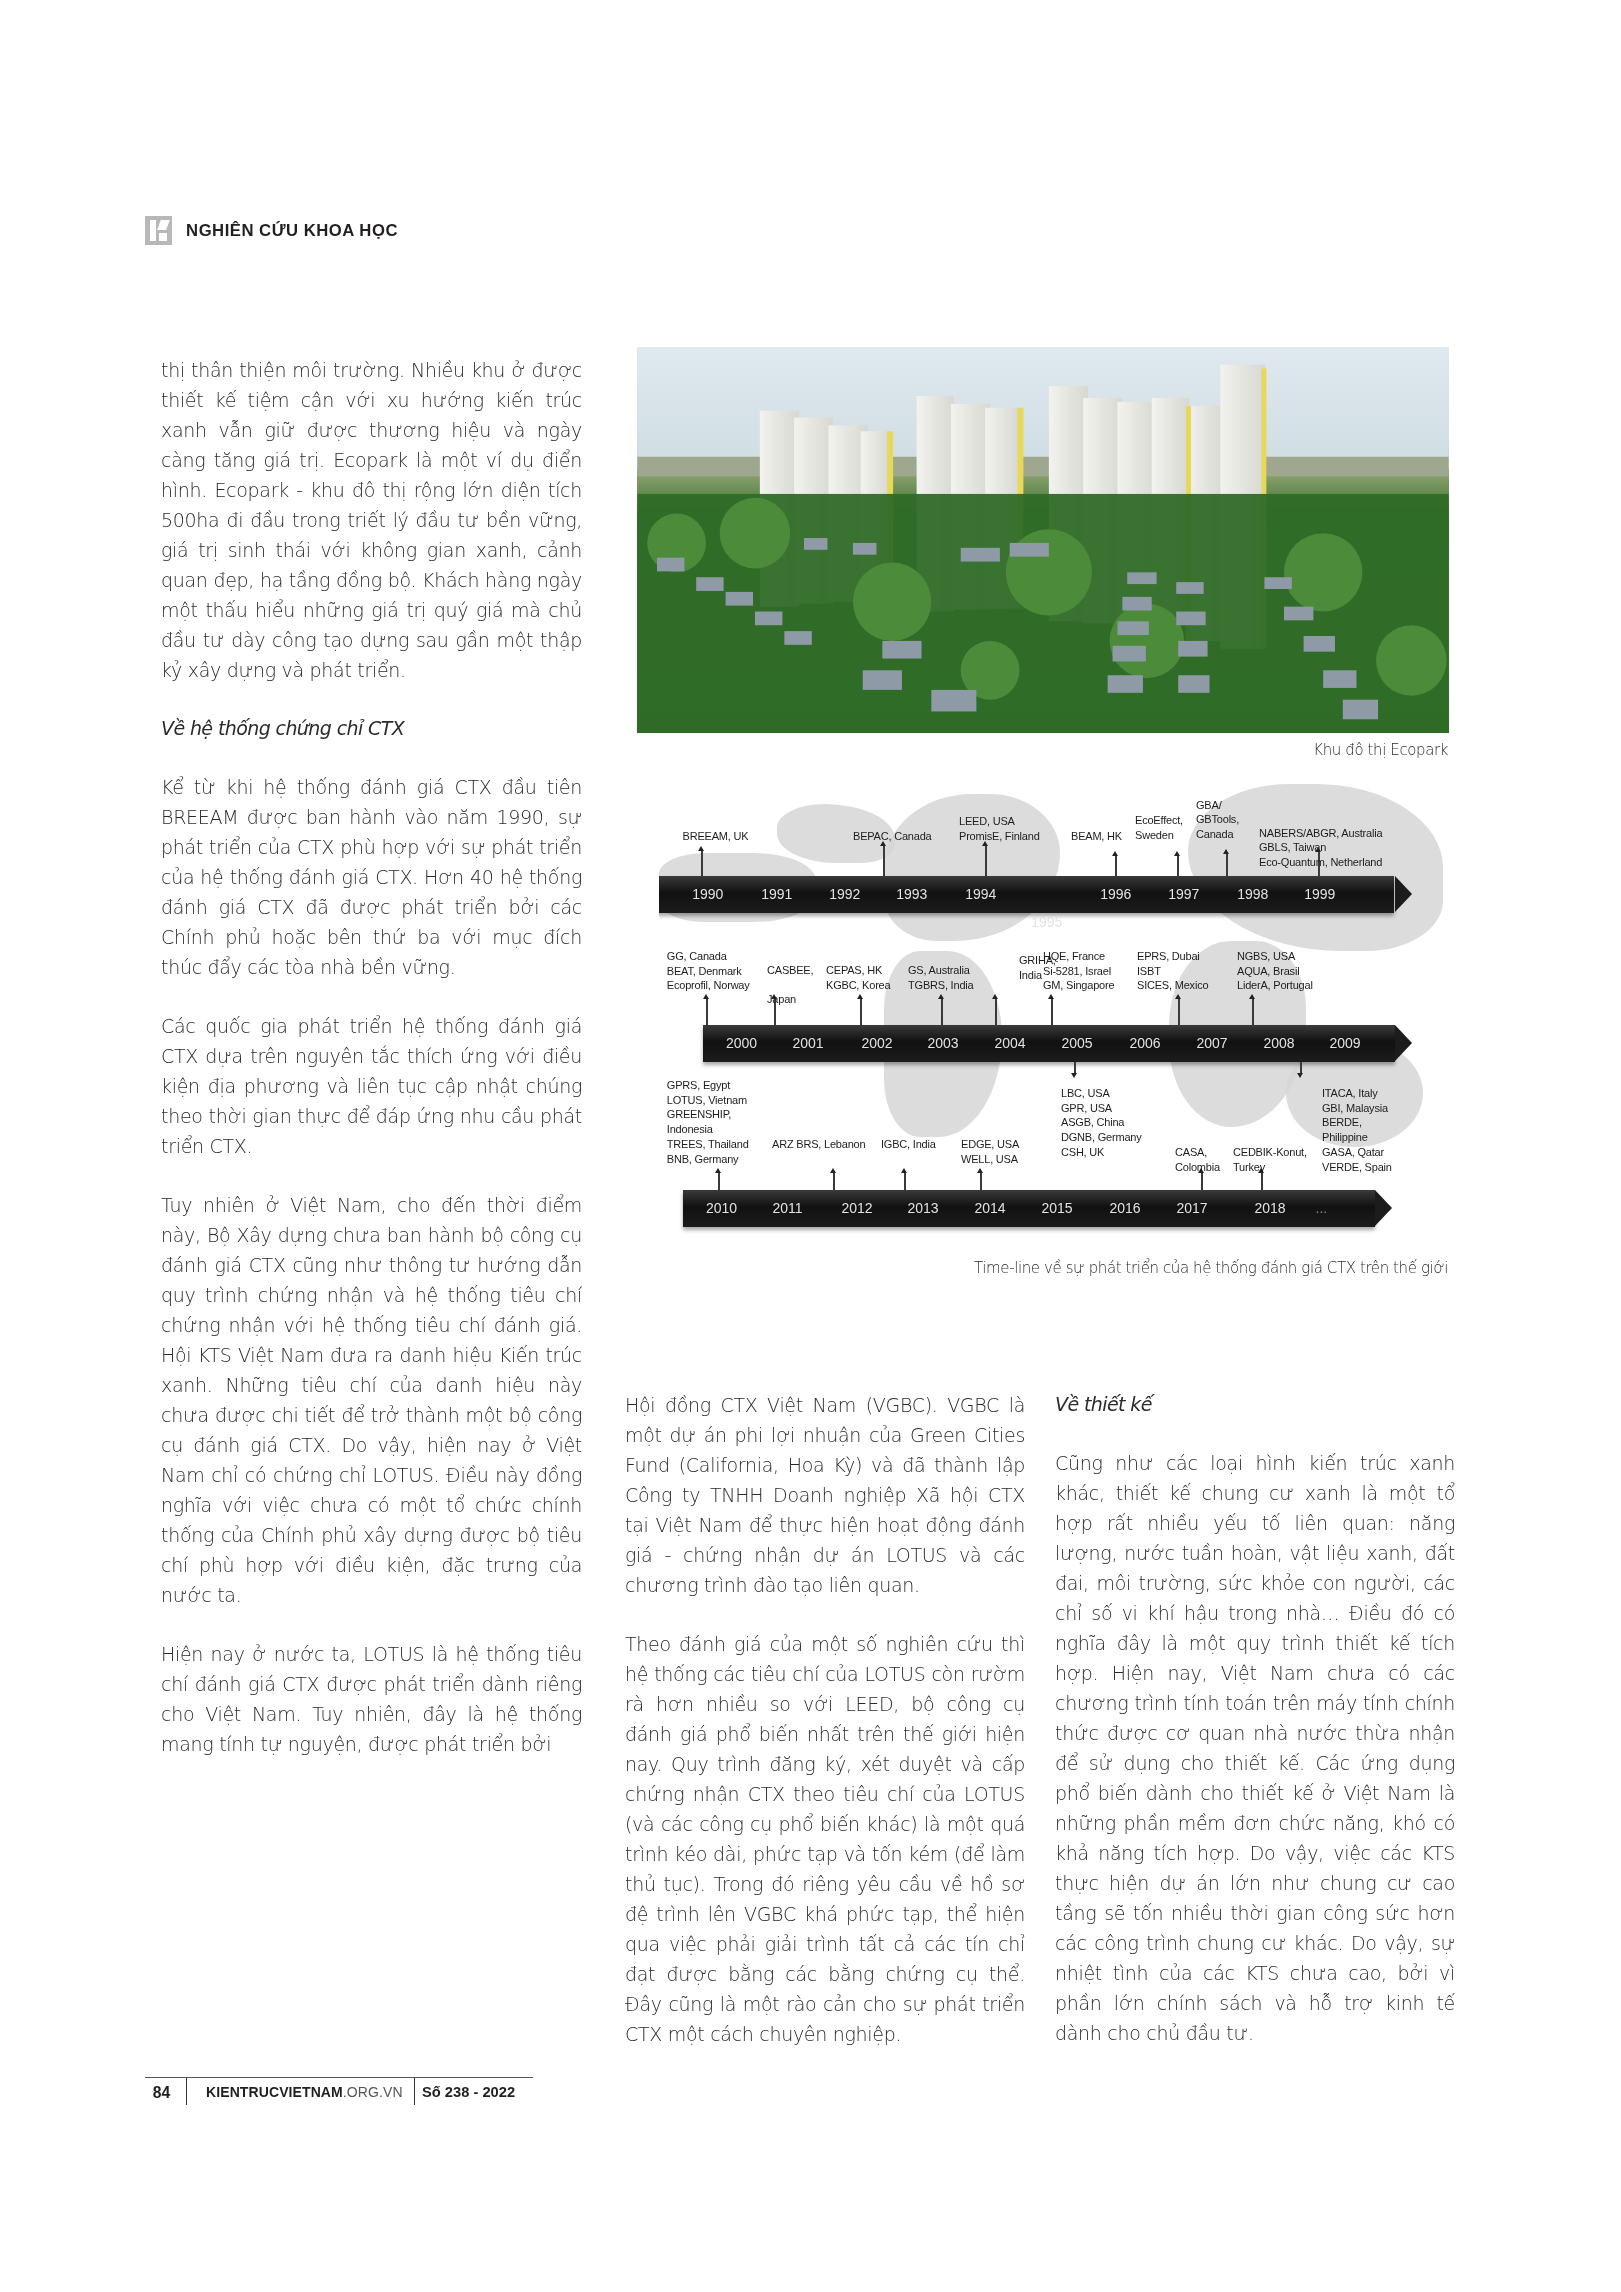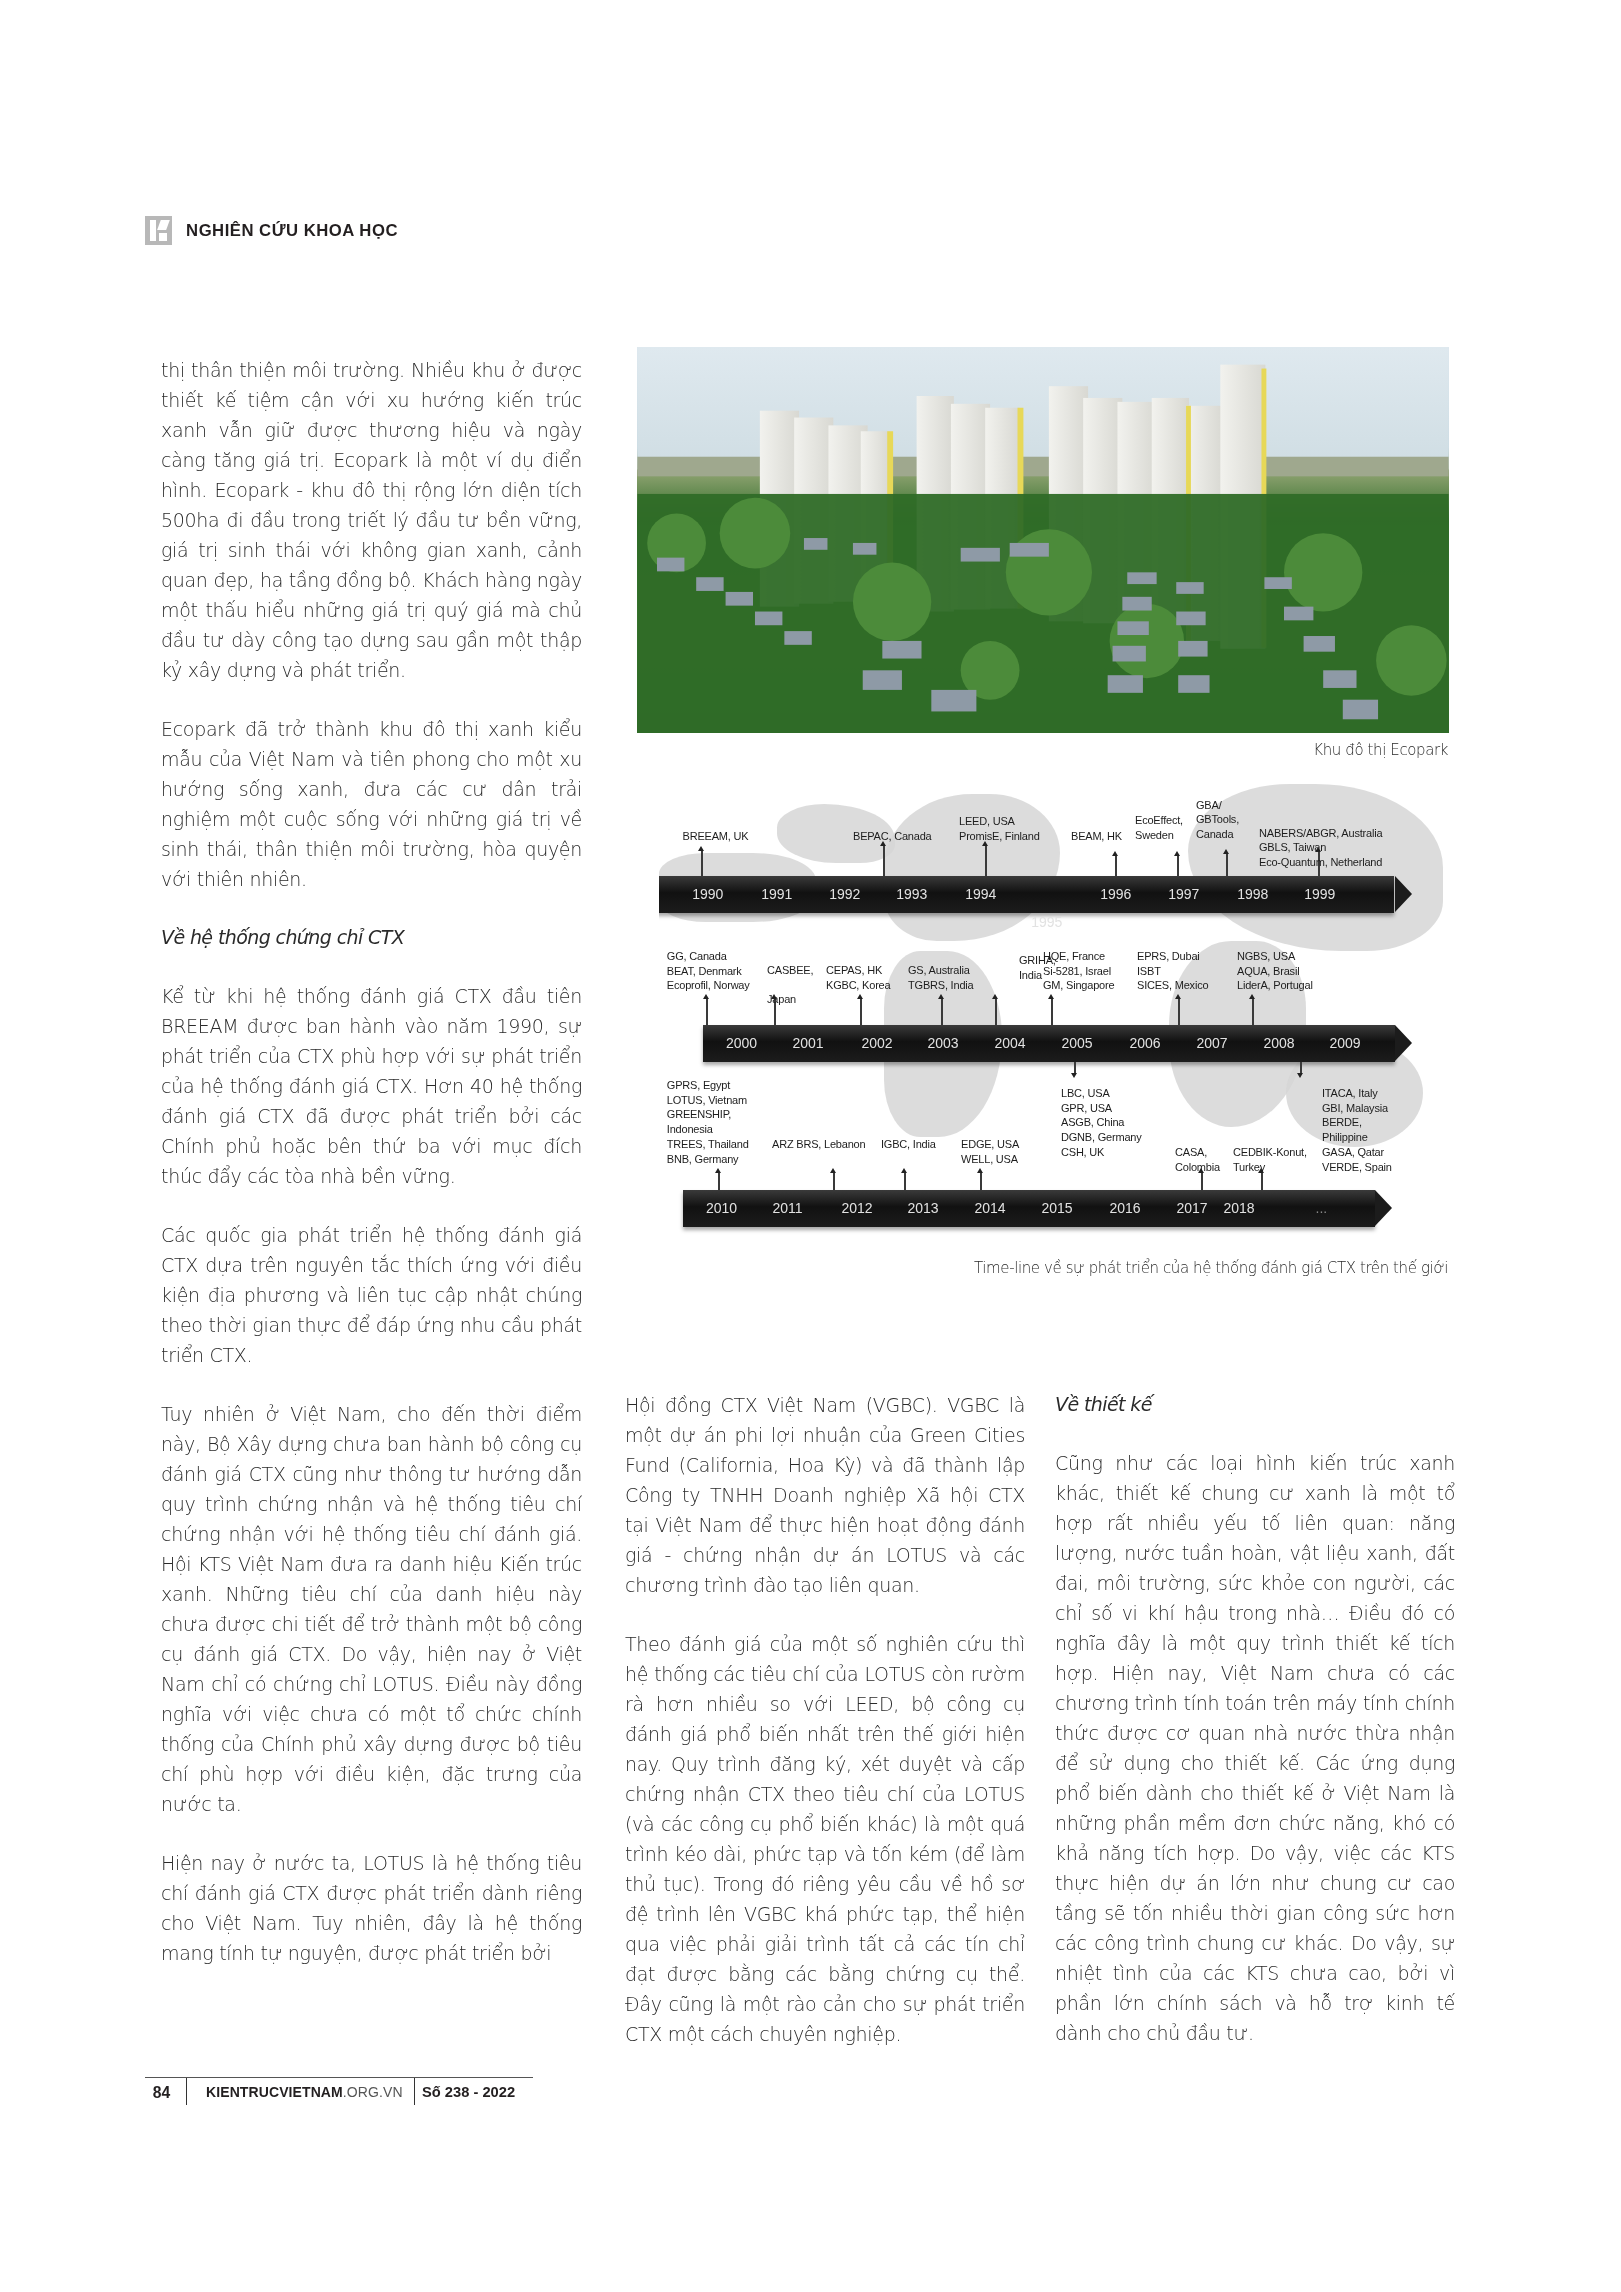--- a/index.html
+++ b/index.html
@@ -51,21 +51,20 @@
     <div class="a"></div>
       <div class="b"></div>
       <div class="c"></div>
       <div class="d"></div>
   </div>
   <span class="section-label">NGHIÊN CỨU KHOA HỌC</span>
 </div>
 
 <div class="col" id="col1">
   <p>thị thân thiện môi trường. Nhiều khu ở được thiết kế tiệm cận với xu hướng kiến trúc xanh vẫn giữ được thương hiệu và ngày càng tăng giá trị. Ecopark là một ví dụ điển hình. Ecopark - khu đô thị rộng lớn diện tích 500ha đi đầu trong triết lý đầu tư bền vững, giá trị sinh thái với không gian xanh, cảnh quan đẹp, hạ tầng đồng bộ. Khách hàng ngày một thấu hiểu những giá trị quý giá mà chủ đầu tư dày công tạo dựng sau gần một thập kỷ xây dựng và phát triển.</p>
-  <p>Ecopark đã trở thành khu đô thị xanh kiểu mẫu của Việt Nam và tiên phong cho một xu hướng sống xanh, đưa các cư dân trải nghiệm một cuộc sống với những giá trị về sinh thái, thân thiện môi trường, hòa quyện với thiên nhiên.</p>
   <h3>Về hệ thống chứng chỉ CTX</h3>
   <p>Kể từ khi hệ thống đánh giá CTX đầu tiên BREEAM được ban hành vào năm 1990, sự phát triển của CTX phù hợp với sự phát triển của hệ thống đánh giá CTX. Hơn 40 hệ thống đánh giá CTX đã được phát triển bởi các Chính phủ hoặc bên thứ ba với mục đích thúc đẩy các tòa nhà bền vững.</p>
   <p>Các quốc gia phát triển hệ thống đánh giá CTX dựa trên nguyên tắc thích ứng với điều kiện địa phương và liên tục cập nhật chúng theo thời gian thực để đáp ứng nhu cầu phát triển CTX.</p>
   <p>Tuy nhiên ở Việt Nam, cho đến thời điểm này, Bộ Xây dựng chưa ban hành bộ công cụ đánh giá CTX cũng như thông tư hướng dẫn quy trình chứng nhận và hệ thống tiêu chí chứng nhận với hệ thống tiêu chí đánh giá. Hội KTS Việt Nam đưa ra danh hiệu Kiến trúc xanh. Những tiêu chí của danh hiệu này chưa được chi tiết để trở thành một bộ công cụ đánh giá CTX. Do vậy, hiện nay ở Việt Nam chỉ có chứng chỉ LOTUS. Điều này đồng nghĩa với việc chưa có một tổ chức chính thống của Chính phủ xây dựng được bộ tiêu chí phù hợp với điều kiện, đặc trưng của nước ta.</p>
   <p>Hiện nay ở nước ta, LOTUS là hệ thống tiêu chí đánh giá CTX được phát triển dành riêng cho Việt Nam. Tuy nhiên, đây là hệ thống mang tính tự nguyện, được phát triển bởi</p>
 </div>
 
 <div class="photo">
   <svg width="812" height="386" viewBox="0 0 828 394">
     <defs>
@@ -234,21 +233,21 @@
 
   <div class="bar" style="left:23.5px;top:406px;width:692px;">
     <span class="year" style="left:23.5px;">2010</span>
     <span class="year" style="left:90px;">2011</span>
     <span class="year" style="left:159px;">2012</span>
     <span class="year" style="left:225px;">2013</span>
     <span class="year" style="left:292px;">2014</span>
     <span class="year" style="left:359px;">2015</span>
     <span class="year" style="left:427px;">2016</span>
     <span class="year" style="left:494px;">2017</span>
-    <span class="year" style="left:541px;">2018</span>
+    <span class="year" style="left:572px;">2018</span>
     <span class="year" style="left:633px;color:#888;">...</span>
   </div>
   <div class="stem up" style="left:59px;top:388px;height:17.6px;"></div>
   <div class="stem up" style="left:174px;top:388px;height:17.6px;"></div>
   <div class="stem up" style="left:245px;top:388px;height:17.6px;"></div>
   <div class="stem up" style="left:321px;top:388px;height:17.6px;"></div>
   <div class="stem up" style="left:542px;top:388px;height:17.6px;"></div>
   <div class="stem up" style="left:602px;top:388px;height:17.6px;"></div>
   <div class="lbl" style="left:7.8px;top:294px;">GPRS, Egypt
 LOTUS, Vietnam

